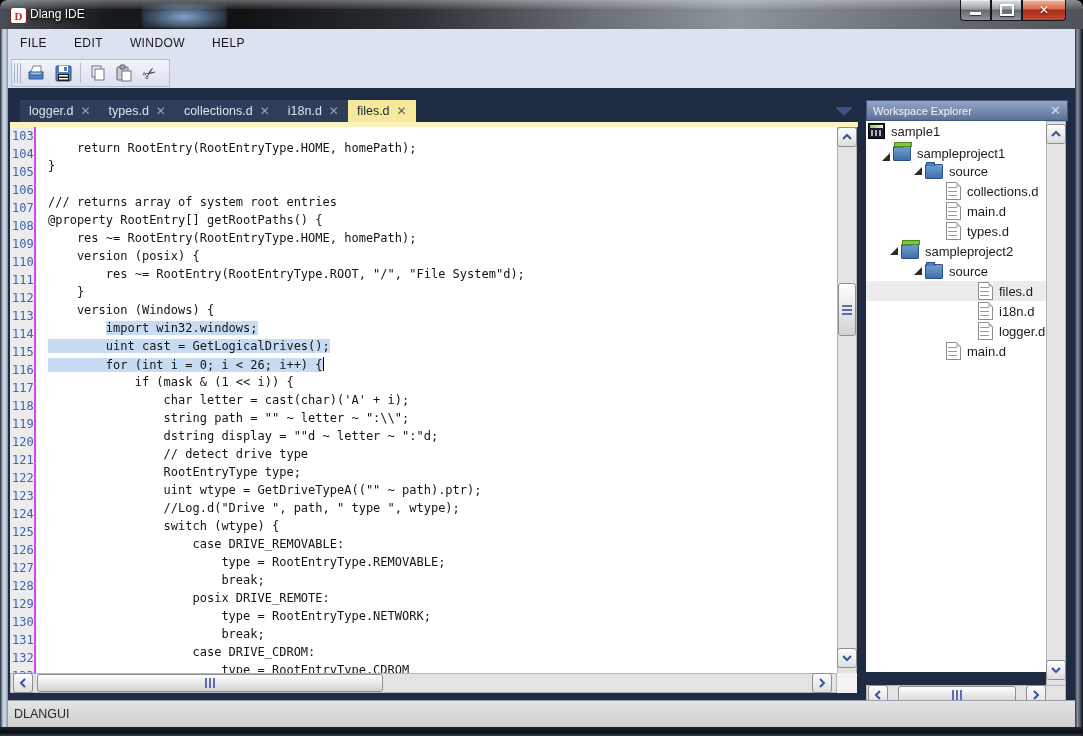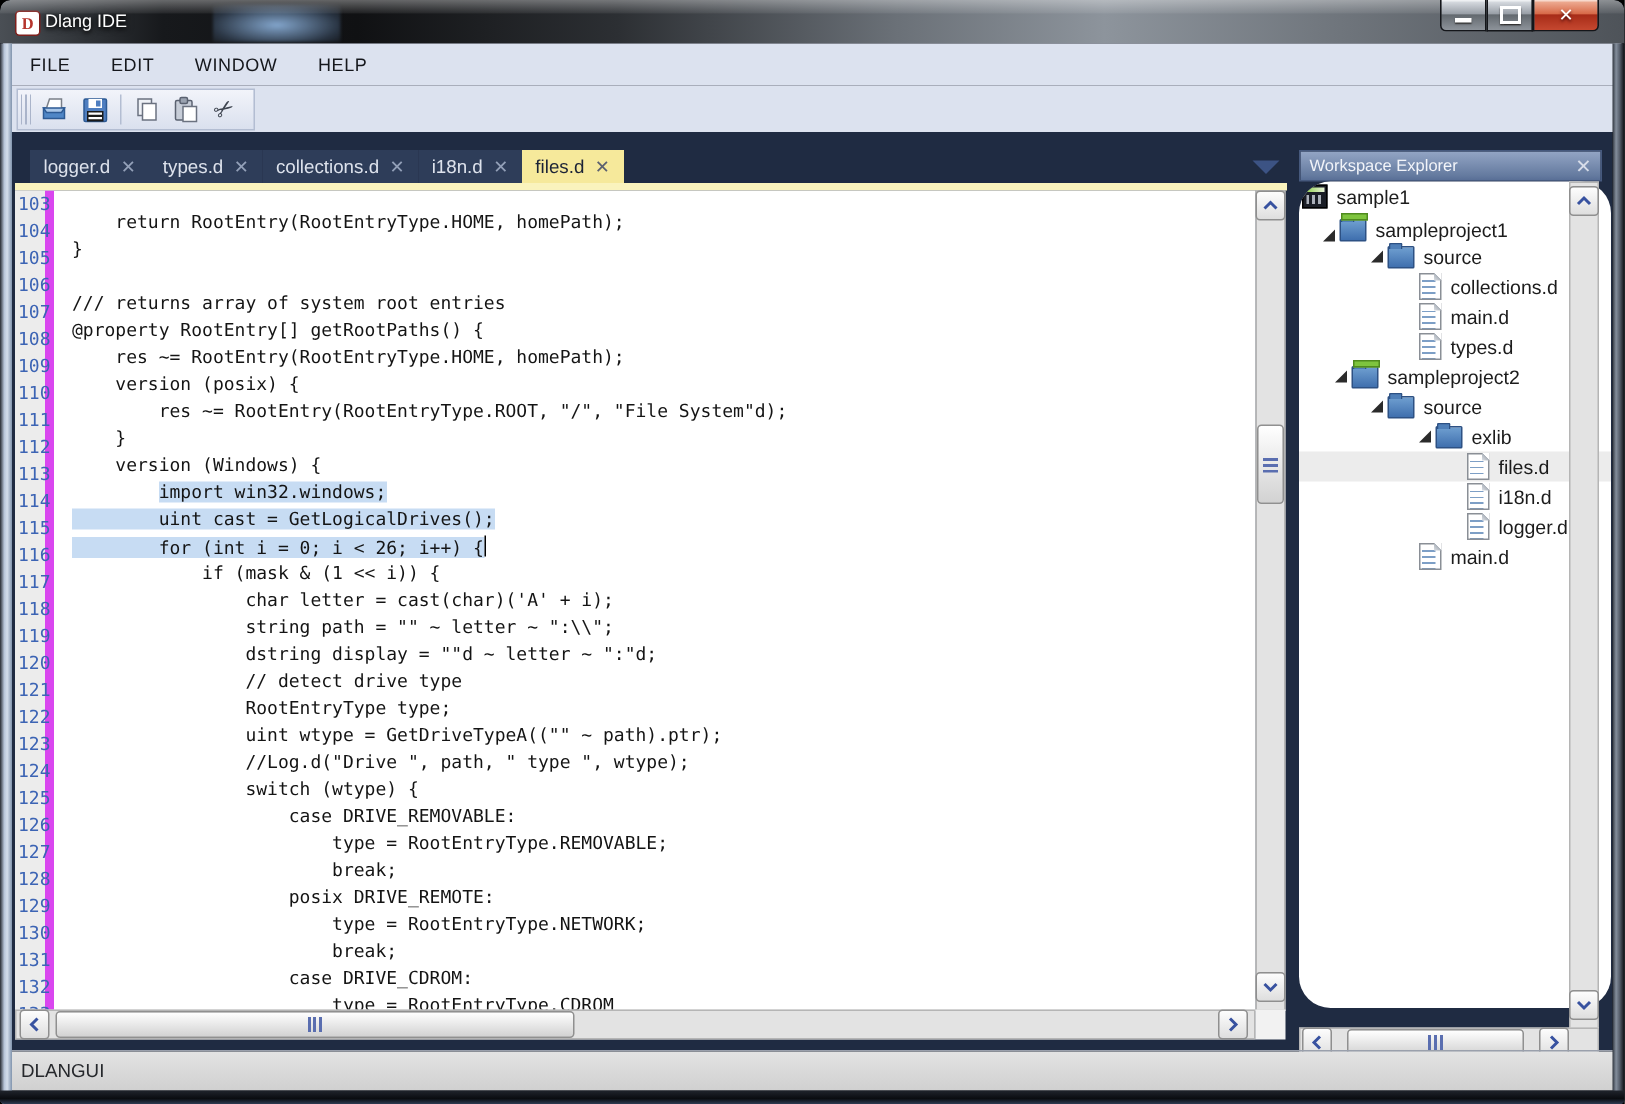--- a/index.html
+++ b/index.html
@@ -58,21 +58,21 @@
   .tab .x{font-size:12px;color:#93a0b8;margin-left:7px;}
   .tab.active{background:#f6e99b;}
   .tab.active .lbl{color:#1b2336;}
   .tab.active .x{color:#5c6170;}
   .tab-drop{position:absolute;left:827px;top:19px;width:0;height:0;
     border-left:9px solid transparent;border-right:9px solid transparent;border-top:9px solid #3c5384;}
   .tab-underline{position:absolute;left:2px;top:34px;width:848px;height:5px;background:#faf3bd;}
   
   .editor{position:absolute;left:2px;top:39px;width:827px;height:547px;background:#fff;overflow:hidden;}
   .gutter{position:absolute;left:0;top:0;bottom:0;width:26px;background:#ececec;
-    border-right:6px solid #d946ef;padding-top:2px;box-sizing:border-box;}
+    border-right:2px solid #d946ef;padding-top:2px;box-sizing:border-box;}
   .gutter div{height:18px;line-height:18px;font:12px "DejaVu Sans Mono",monospace;
     color:#3c64b4;text-align:left;padding-left:2px;}
   .code{position:absolute;left:27px;top:0;right:0;bottom:0;padding:14px 0 0 11px;border-radius:19px;}
   .code-line{height:18px;line-height:18px;font:12px "DejaVu Sans Mono",monospace;
     color:#141414;white-space:pre;}
   .sel{background:#c7dcf3;}
   .caret{display:inline-block;width:0;height:14px;border-left:1.6px solid #000;vertical-align:-2px;}
   
   .sb-btn{position:absolute;width:20px;height:20px;border:1px solid #8f8f8f;border-radius:3px;
     background:linear-gradient(#fdfdfd,#dedede);display:flex;align-items:center;justify-content:center;box-sizing:border-box;}
@@ -84,21 +84,21 @@
   .grip-v{width:10px;height:10px;background:repeating-linear-gradient(to bottom,#5a6eb0 0 2px,transparent 2px 4px);}
   .chev{display:block;}
   .corner{position:absolute;background:#f2f2f2;}
   
   .panel{position:absolute;left:858px;top:12px;width:202px;height:574px;}
   .panel-header{position:absolute;left:0;top:0;right:0;height:21px;
     background:linear-gradient(#93a5c4,#647a9f 85%,#596f96);border:1px solid #46597d;box-sizing:border-box;
     display:flex;align-items:center;padding:0 6px;}
   .panel-title{font-size:11px;color:#f2f4f9;flex:1;}
   .panel-x{font-size:13px;color:#d7dde9;}
-  .tree{position:absolute;left:0;top:21px;width:208px;height:551px;background:#fff;overflow:hidden;border-radius:21px;}
+  .tree{position:absolute;left:0;top:21px;width:180px;height:551px;background:#fff;overflow:hidden;}
   .tree-row{height:20px;display:flex;align-items:center;font-size:13px;color:#1c1c1c;white-space:nowrap;}
   .tree-row.selected{background:#ececec;}
   .tree-arrow{width:0;height:0;border-left:8px solid transparent;border-bottom:8px solid #2b2b2b;
     margin-right:3px;flex:none;}
   .ticon{flex:none;margin-right:4px;position:relative;}
   .icon-file{width:13px;height:16px;background:#fff;border:1px solid #8a8f96;
     background-image:repeating-linear-gradient(to bottom,transparent 0 3px,#7d9fc6 3px 4px);
     background-size:9px 100%;background-position:1px 1px;background-repeat:no-repeat;}
   .icon-file:after{content:"";position:absolute;right:-1px;top:-1px;width:5px;height:5px;
     background:linear-gradient(225deg,#fff 0 49%,#aeb4bc 50%,#dfe3e8);}
@@ -353,25 +353,20 @@
             <div class="ticon icon-project icon-folder">
               <div class="stripe"></div>
             </div>
             <div style="margin-left: 2px;">sampleproject2</div>
           </div>
           <div class="tree-row" style="padding-left: 48px;">
             <div class="tree-arrow"></div>
             <div class="ticon icon-folder"></div>
             <div style="margin-left: 2px;">source</div>
           </div>
-          <div class="tree-row" style="padding-left: 80px;">
-            <div class="tree-arrow"></div>
-            <div class="ticon icon-folder"></div>
-            <div style="margin-left: 2px;">exlib</div>
-          </div>
           <div class="tree-row selected" style="padding-left: 112px;">
             <div class="ticon icon-file"></div>
             <div style="margin-left: 2px;">files.d</div>
           </div>
           <div class="tree-row" style="padding-left: 112px;">
             <div class="ticon icon-file"></div>
             <div style="margin-left: 2px;">i18n.d</div>
           </div>
           <div class="tree-row" style="padding-left: 112px;">
             <div class="ticon icon-file"></div>

